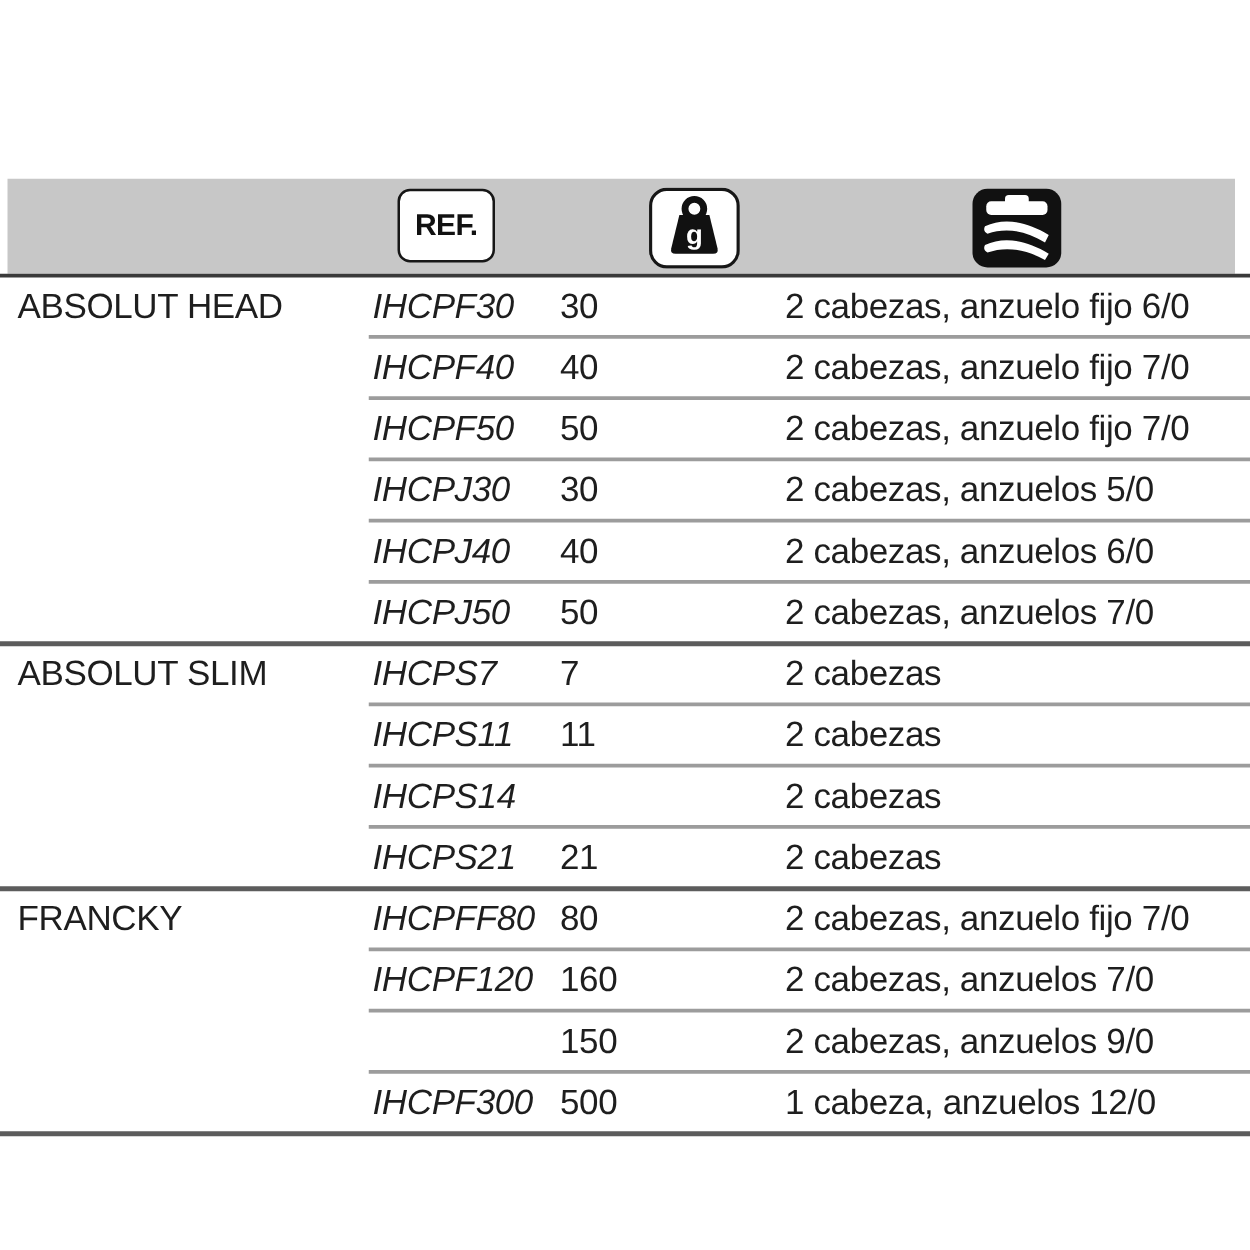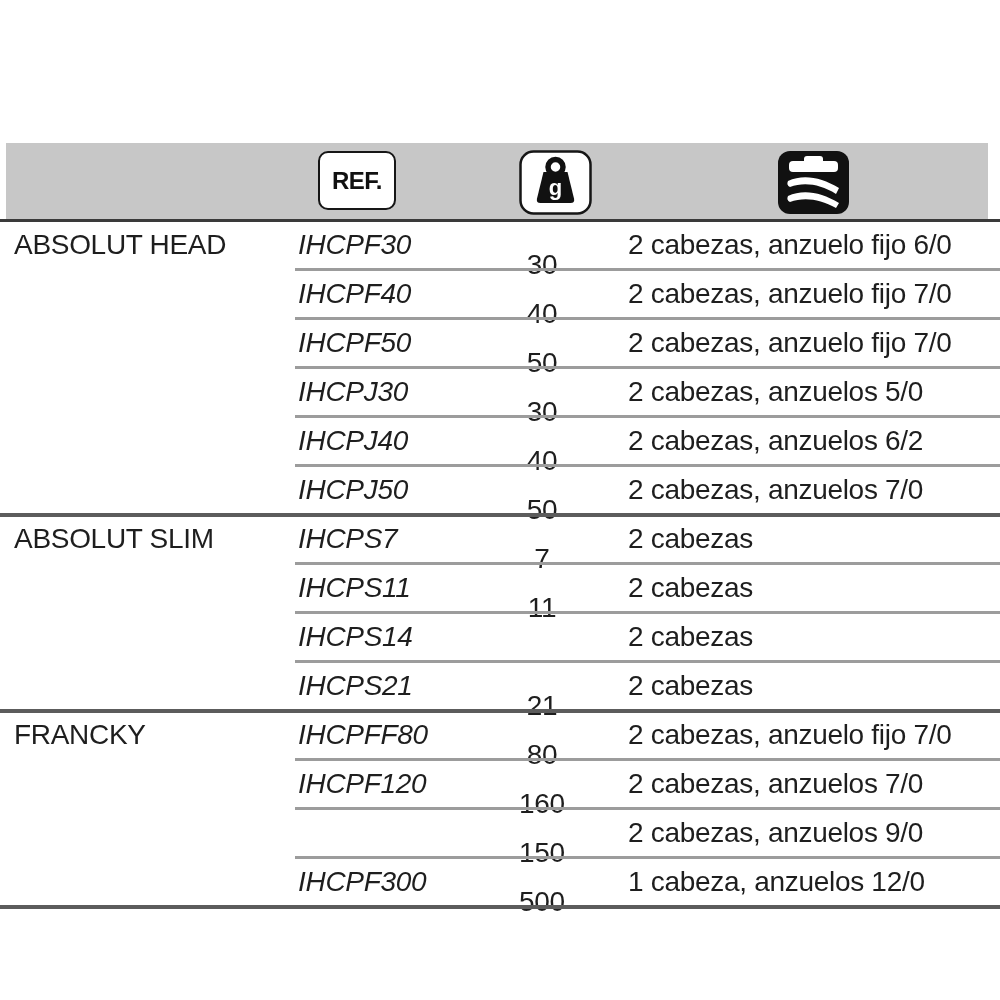--- a/index.html
+++ b/index.html
@@ -24,21 +24,21 @@
   .hdr-icon{position:absolute;width:73px;height:65px;}
   .icon-weight{left:519px;top:150px;}
   .icon-blister{left:777px;top:150px;}
   
   .tbody{position:absolute;left:0;top:222px;width:1000px;}
   .row{position:relative;height:49px;}
   .c{position:absolute;top:0;height:45.43px;line-height:45.43px;
      font-size:28px;letter-spacing:-0.3px;white-space:nowrap;}
   .c-name{left:14px;}
   .c-ref{left:298px;font-style:italic;}
-  .c-weight{left:462px;width:160px;text-align:center;margin-top:20px;}
+  .c-weight{left:448px;width:160px;}
   .c-desc{left:628px;width:368px;text-align:left;}
   .line{position:absolute;bottom:0;height:3px;background:#9c9c9c;left:295px;right:0;}
   .row.group-end .line{left:0;right:0;height:4px;background:#5c5c5c;bottom:-1px;}
 </style>
 </head>
 <body>
 
 <div class="sheet">
 
   <div class="header-bar"></div>
@@ -94,21 +94,21 @@
       <div class="c c-ref">IHCPJ30</div>
       <div class="c c-weight">30</div>
       <div class="c c-desc">2 cabezas, anzuelos 5/0</div>
       <div class="line"></div>
     </div>
 
     <div class="row">
       <div class="c c-name"></div>
       <div class="c c-ref">IHCPJ40</div>
       <div class="c c-weight">40</div>
-      <div class="c c-desc">2 cabezas, anzuelos 6/2</div>
+      <div class="c c-desc">2 cabezas, anzuelos 6/0</div>
       <div class="line"></div>
     </div>
 
     <div class="row group-end">
       <div class="c c-name"></div>
       <div class="c c-ref">IHCPJ50</div>
       <div class="c c-weight">50</div>
       <div class="c c-desc">2 cabezas, anzuelos 7/0</div>
       <div class="line"></div>
     </div>

